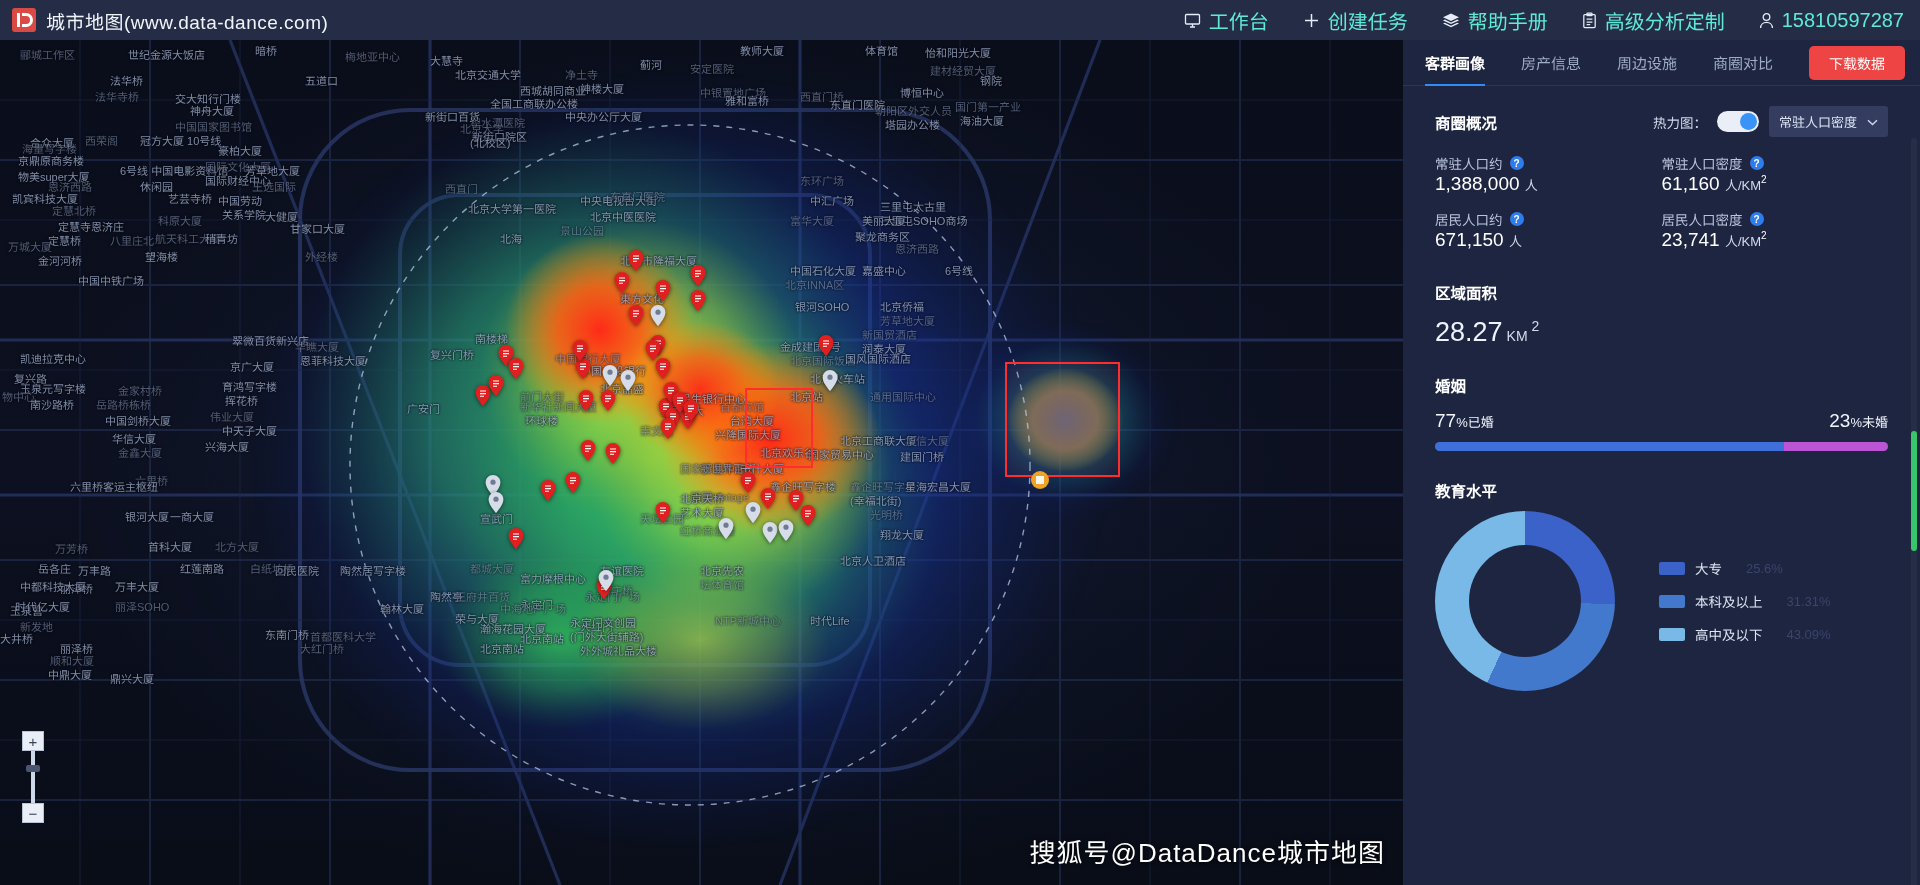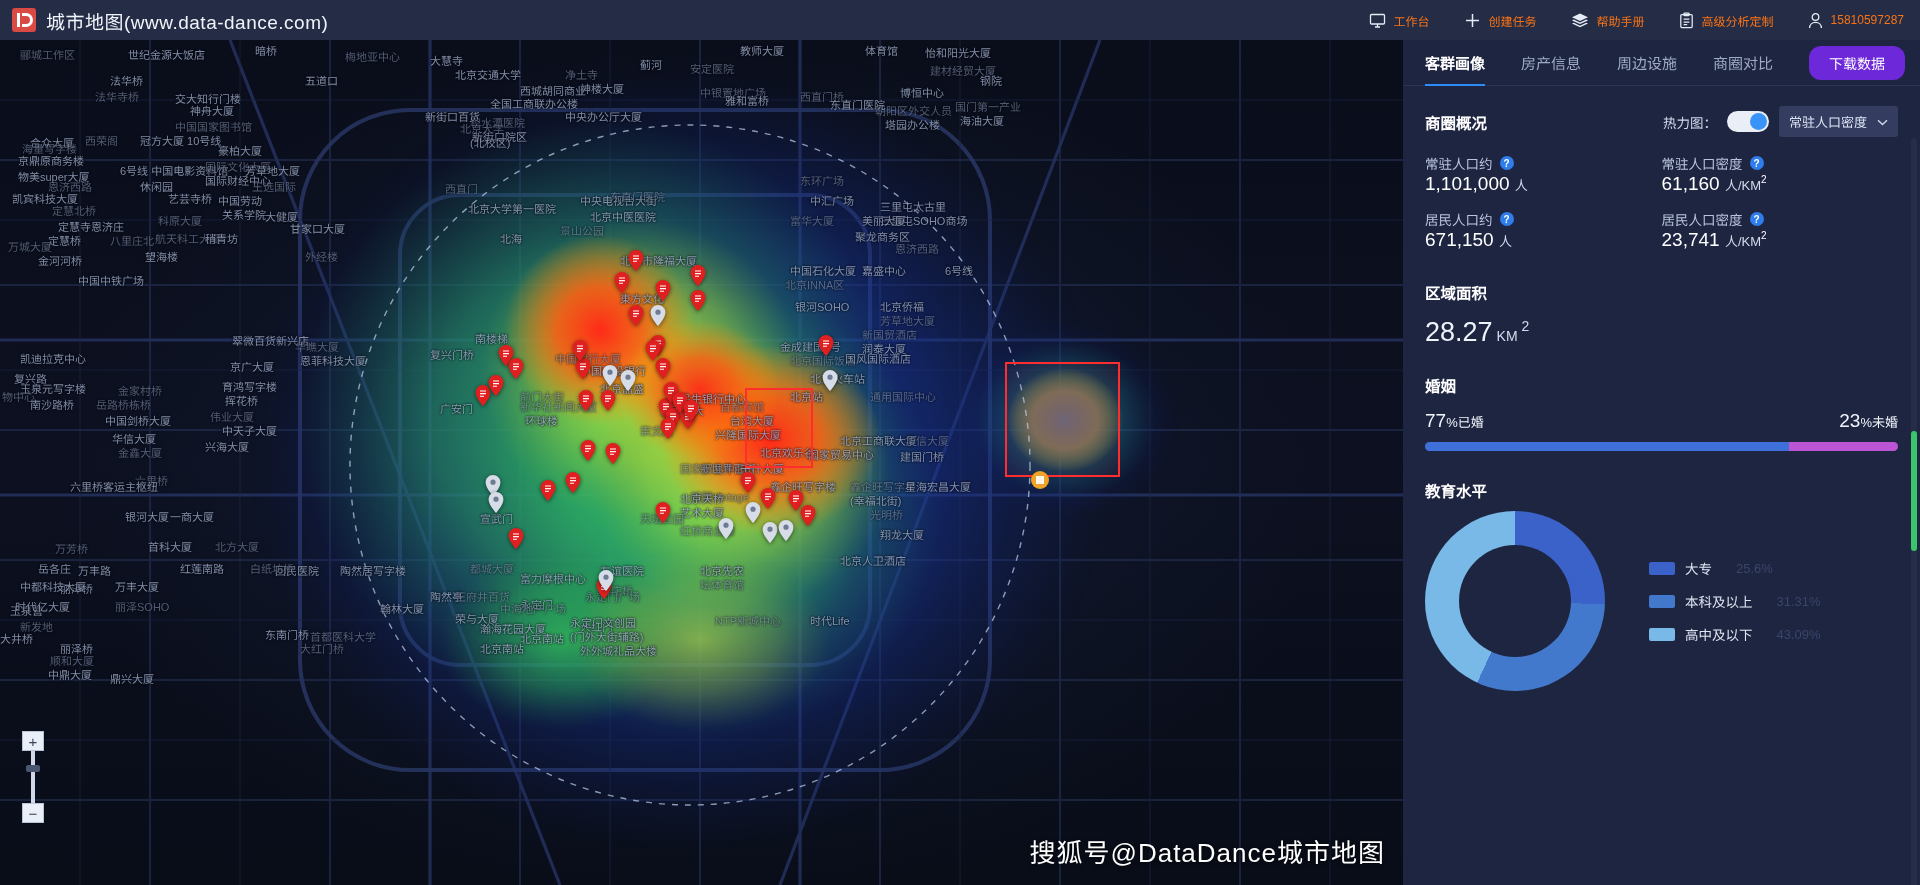--- a/index.html
+++ b/index.html
@@ -24,21 +24,21 @@
   .brand-logo {
     width: 24px; height: 24px; border-radius: 3px;
     background: #d94a45;
     display: flex; align-items: center; justify-content: center;
     margin-right: 10px;
   }
   .brand-logo svg { display:block; }
   .brand-title { font-size: 19px; letter-spacing: .5px; color: #f0f4fa; white-space: nowrap; }
 
   .topnav { margin-left: auto; display: flex; align-items: center; padding-right: 16px; gap: 34px; }
-  .topnav-item { display: flex; align-items: center; gap: 8px; font-size: 12px; color: #f97316; cursor: pointer; white-space: nowrap; }
+  .topnav-item { display: flex; align-items: center; gap: 8px; font-size: 20px; color: #5eead4; cursor: pointer; white-space: nowrap; }
   .topnav-item svg { display:block; }
 
   
   .map {
     position: absolute; top: 40px; left: 0; width: 1403px; height: 845px;
     background: #0b0f1c;
     overflow: hidden;
   }
 
   
@@ -118,24 +118,24 @@
   }
   .tab {
     font-size:15px; color:#9fabc6; cursor:pointer; position:relative;
     height:46px; display:flex; align-items:center; white-space:nowrap;
   }
   .tab.active { color:#ffffff; font-weight:bold; }
   .tab.active::after {
     content:""; position:absolute; left:0; right:0; bottom:0; height:2px; background:#2f8bf5;
   }
   .dl-btn {
-    margin-left:auto; background:#6d28d9; color:#fff; font-size:14px;
-    padding: 7px 20px; border-radius:12px; cursor:pointer; white-space:nowrap;
-  }
-  .panel-body { flex:1; overflow:hidden; position:relative; padding: 0 22px; }
+    margin-left:auto; background:#ef4444; color:#fff; font-size:14px;
+    padding: 7px 20px; border-radius:5px; cursor:pointer; white-space:nowrap;
+  }
+  .panel-body { flex:1; overflow:hidden; position:relative; padding: 0 32px; }
 
   .sec-head { display:flex; align-items:center; margin-top:20px; }
   .sec-title { font-size:15.5px; font-weight:bold; color:#ffffff; }
   .heat-ctl { margin-left:auto; display:flex; align-items:center; gap:10px; }
   .heat-lbl { font-size:13.5px; color:#cfd8ea; white-space:nowrap; }
   .toggle {
     width:42px; height:21px; border-radius:11px; background:#e9eef7; position:relative; cursor:pointer;
   }
   .toggle .knob { position:absolute; top:2px; right:2px; width:17px; height:17px; border-radius:50%; background:#3a93f7; }
   .sel-box {
@@ -454,21 +454,21 @@
         <div class="poi" style="left: 222px; top: 382px;">中天子大厦</div>
         <div class="poi" style="left: 112px; top: 390px;">华信大厦</div>
         <div class="poi dim" style="left: 118px; top: 404px;">金鑫大厦</div>
         <div class="poi" style="left: 205px; top: 398px;">兴海大厦</div>
         <div class="poi" style="left: 232px; top: 292px;">翠微百货新兴店</div>
         <div class="poi dim" style="left: 295px; top: 298px;">华瞧大厦</div>
         <div class="poi" style="left: 300px; top: 312px;">恩菲科技大厦</div>
         <div class="poi" style="left: 430px; top: 306px;">复兴门桥</div>
         <div class="poi dim" style="left: 520px; top: 348px;">前门大街</div>
         <div class="poi" style="left: 475px; top: 290px;">南楼梯</div>
-        <div class="poi" style="left: 440px; top: 360px;">广安门</div>
+        <div class="poi" style="left: 407px; top: 360px;">广安门</div>
         <div class="poi dim" style="left: 555px; top: 310px;">中国银行大厦</div>
         <div class="poi" style="left: 580px; top: 322px;">中国建设银行</div>
         <div class="poi" style="left: 600px; top: 340px;">北京晶盛</div>
         <div class="poi dim" style="left: 520px; top: 358px;">新华社新闻大厦</div>
         <div class="poi" style="left: 525px; top: 372px;">环球楼</div>
         <div class="poi" style="left: 660px; top: 362px;">全国人大</div>
         <div class="poi dim" style="left: 720px; top: 358px;">首都宾馆</div>
         <div class="poi" style="left: 730px; top: 372px;">台湾大厦</div>
         <div class="poi" style="left: 715px; top: 386px;">兴隆国际大厦</div>
         <div class="poi dim" style="left: 640px; top: 382px;">崇文门</div>
@@ -794,21 +794,21 @@
         </div>
       </div>
 
       <div class="stat-grid">
         <div>
           <div class="stat-lbl">
             <span>常驻人口约</span>
             <span class="qmark">?</span>
           </div>
           <div class="stat-val">
-            <span>1,101,000</span>
+            <span>1,388,000</span>
             <span class="unit">人</span>
           </div>
         </div>
         <div>
           <div class="stat-lbl">
             <span>常驻人口密度</span>
             <span class="qmark">?</span>
           </div>
           <div class="stat-val">
             <span>61,160</span>

